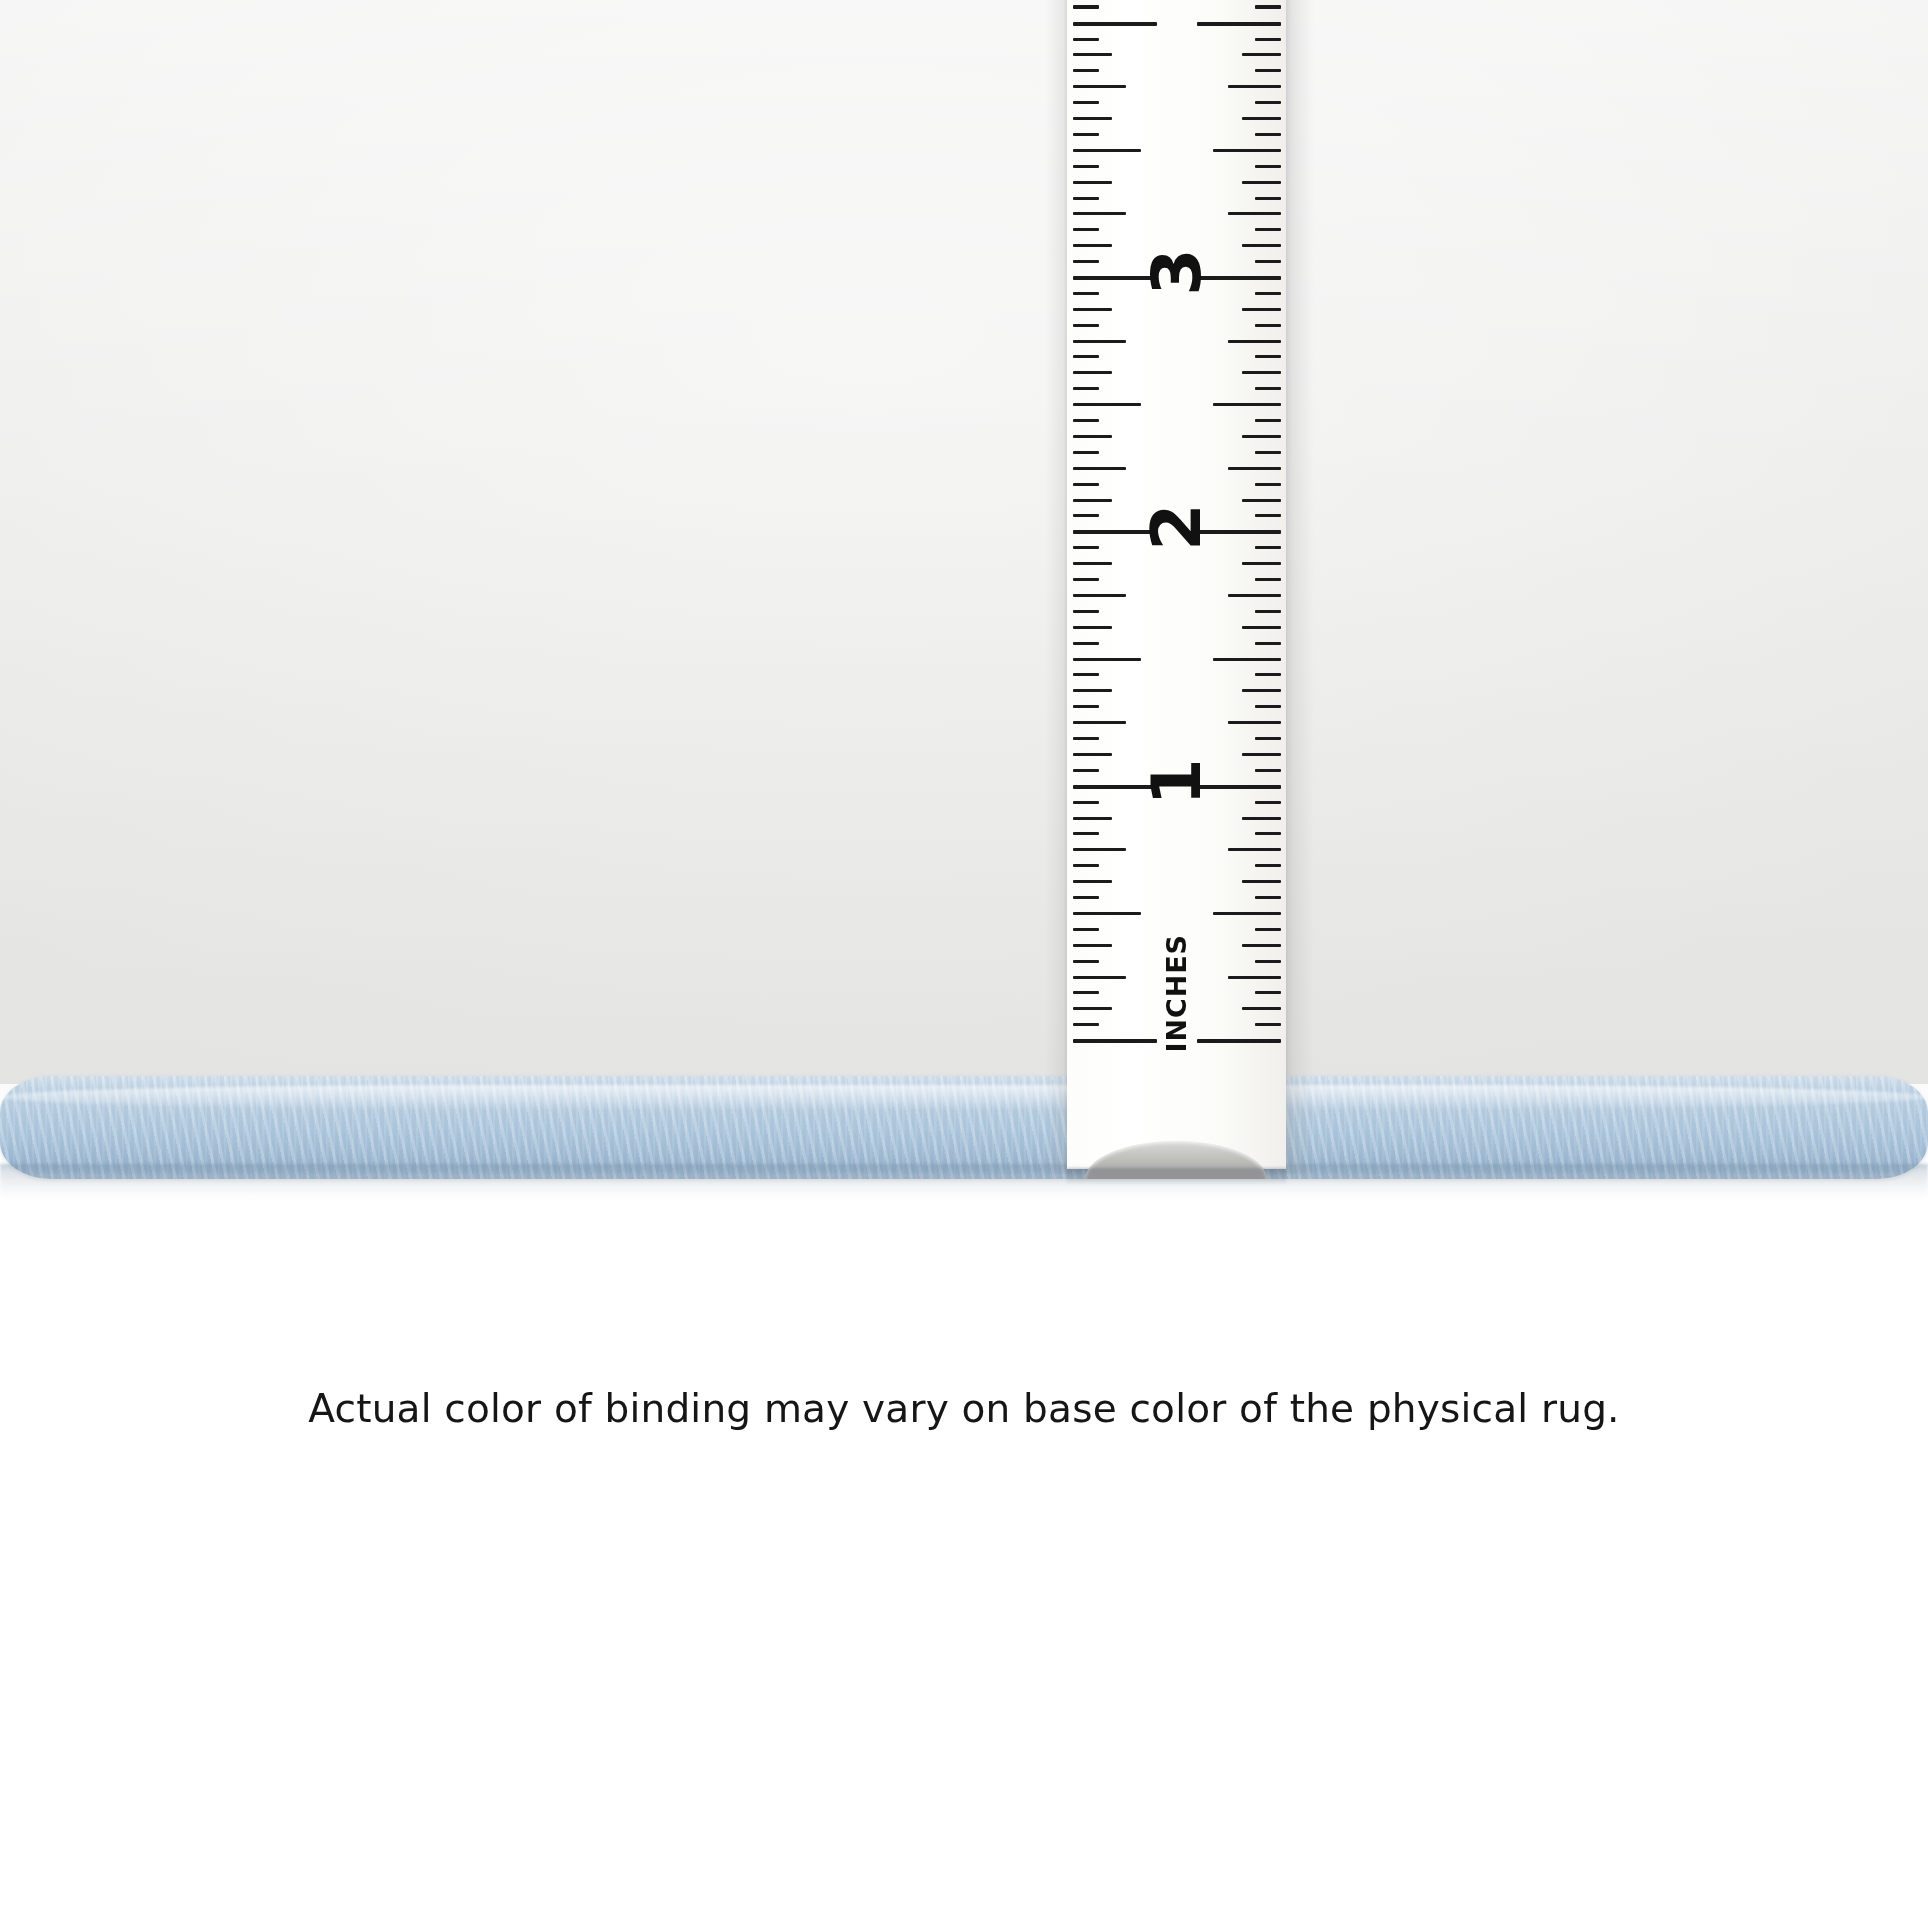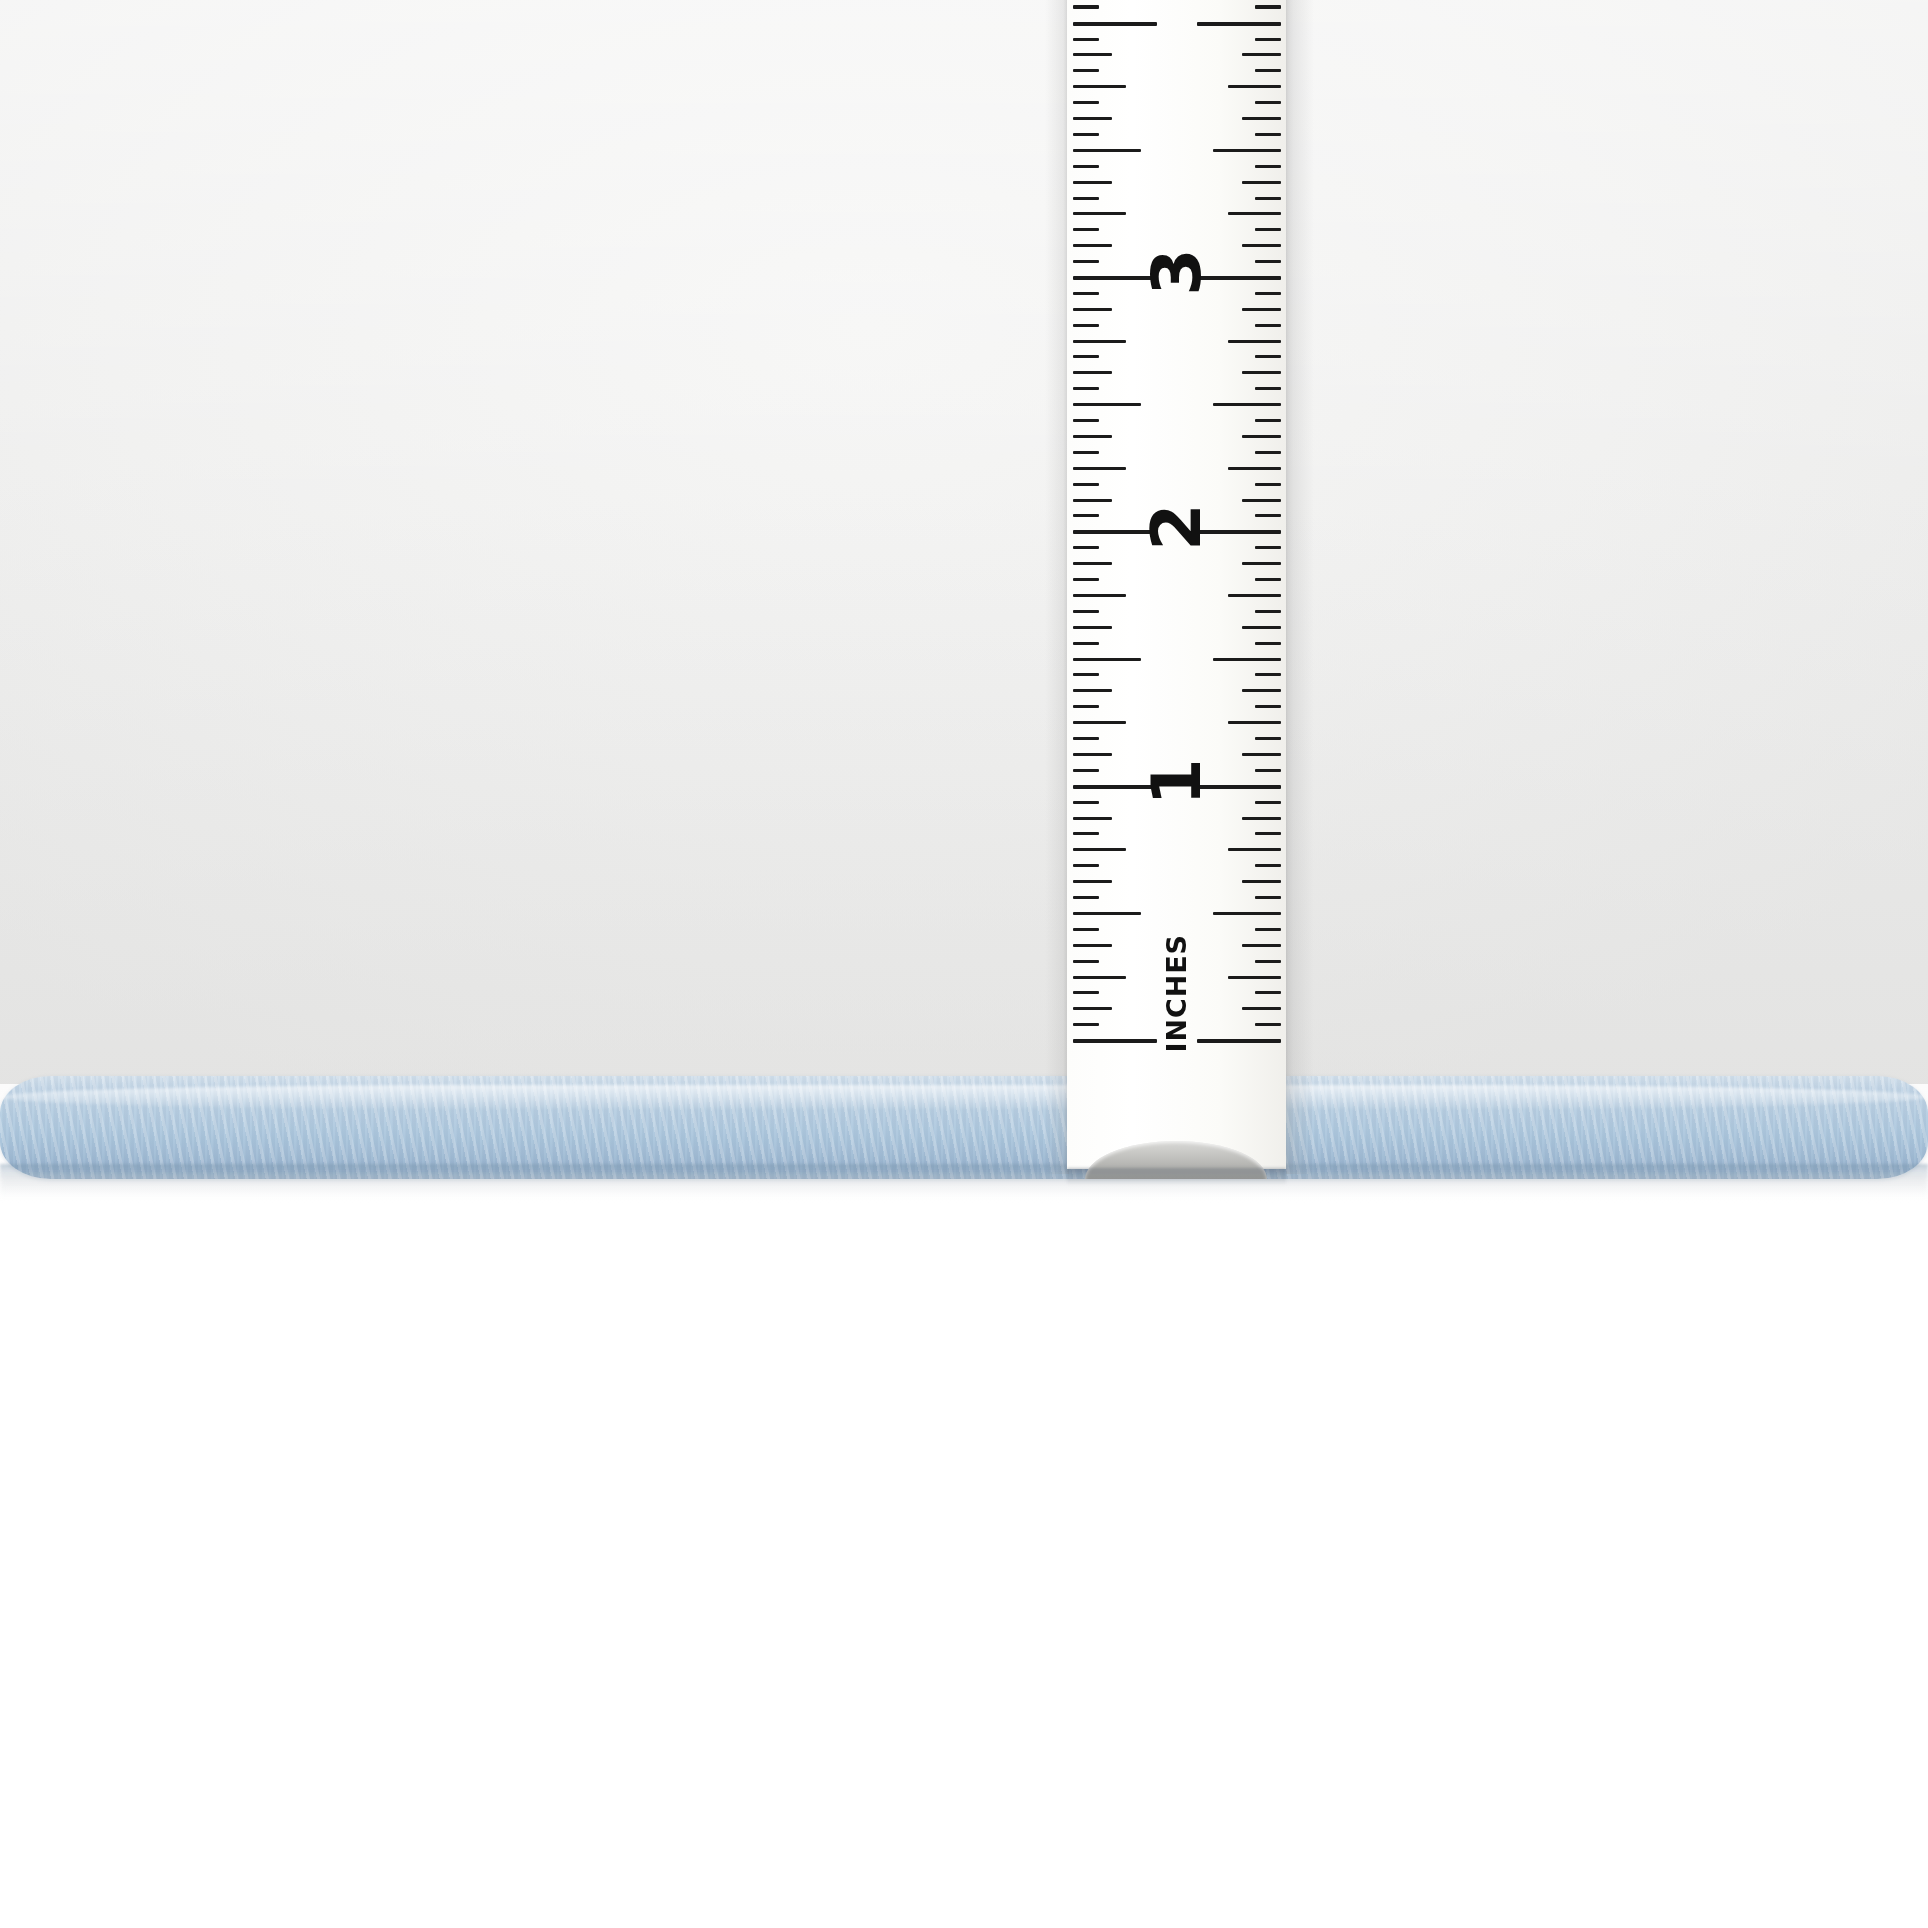--- a/index.html
+++ b/index.html
@@ -412,16 +412,17 @@
         </div>
     </div>
 
     <div class="ruler-tip">
       <div class="ruler-tip-metal"></div>
     </div>
     <div class="ruler-tip-shadow"></div>
   </div>
 
   <div class="caption">
+    <span class="caption-line">Actual color of binding may vary on base color of the physical rug.</span>
   </div>
 
 </div>
 
 
 </body></html>

